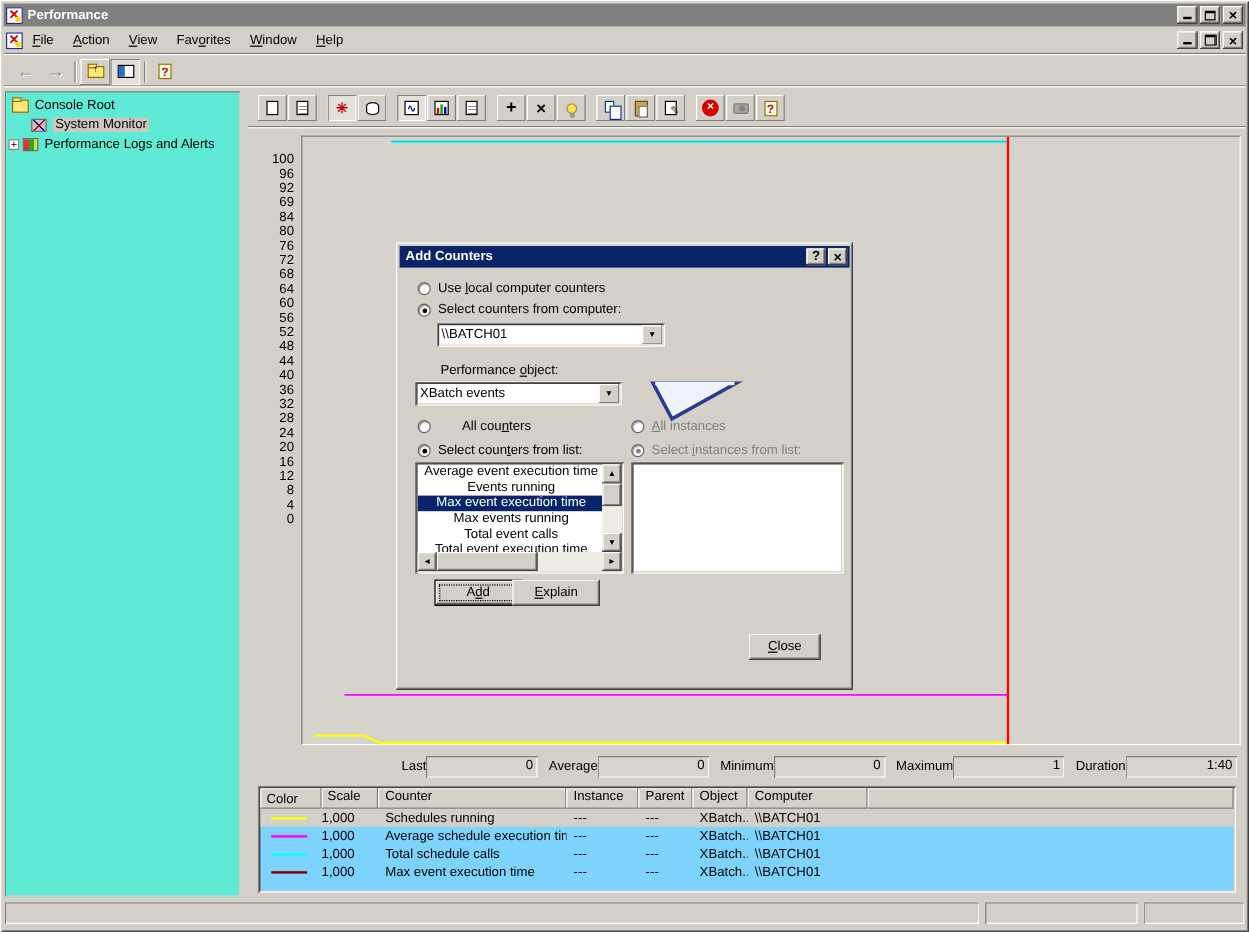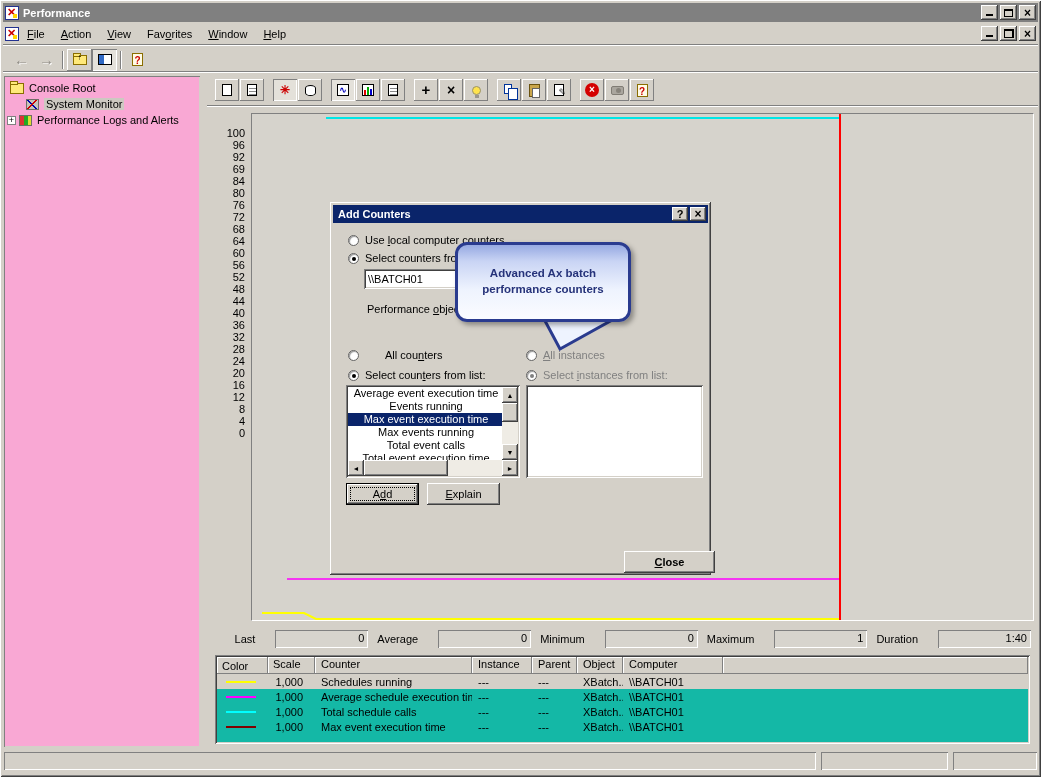--- a/index.html
+++ b/index.html
@@ -38,21 +38,21 @@
   .i-arrow{font-size:15px;font-weight:bold;color:#8f8c85;text-shadow:1px 1px 0 #fff;}
   .i-folder{position:relative;width:14px;height:10px;background:#ffe97a;border:1px solid #8a6d00;}
   .i-folder:before{content:"";position:absolute;left:-1px;top:-3px;width:6px;height:2px;background:#ffe97a;border:1px solid #8a6d00;}
   .i-folder:after{content:"↑";position:absolute;left:4px;top:-3px;font-size:8px;font-weight:bold;color:#000;}
   .i-panes{width:14px;height:11px;border:1px solid #000;background:#fff;position:relative;}
   .i-panes:before{content:"";position:absolute;left:0;top:0;width:5px;height:9px;background:#316ac5;}
   .i-helppage{position:relative;width:11px;height:13px;background:#fffbe6;border:1px solid #8a6d00;text-align:center;}
   .i-helppage:before{content:"?";color:#c00;font-size:10px;font-weight:bold;line-height:12px;}
   
   #client{position:absolute;left:3px;top:73px;width:1035px;height:676px;}
-  #tree{position:absolute;left:1px;top:3px;width:196px;height:671px;background:#f9a8d4;box-shadow:inset 1px 1px 0 #808080,inset -1px -1px 0 #d4d0c8;padding:4px 2px;}
+  #tree{position:absolute;left:1px;top:3px;width:196px;height:671px;background:#5eead4;box-shadow:inset 1px 1px 0 #808080,inset -1px -1px 0 #d4d0c8;padding:4px 2px;}
   .trow{display:flex;align-items:center;height:16px;white-space:nowrap;}
   .plusbox{width:9px;height:9px;border:1px solid #808080;background:#fff;font-size:9px;line-height:7px;text-align:center;margin:0 3px 0 1px;flex:none;}
   .tico-folder{position:relative;width:14px;height:11px;background:#ffe97a;border:1px solid #8a6d00;margin-right:5px;flex:none;}
   .tico-folder:before{content:"";position:absolute;left:-1px;top:-3px;width:6px;height:2px;background:#ffe97a;border:1px solid #8a6d00;}
   .tico-sysmon{width:13px;height:11px;background:#c6c3bb;border:1px solid #6f6c65;margin:0 5px 0 0;flex:none;
     background-image:linear-gradient(135deg,transparent 45%,#c00 45% 55%,transparent 55%),linear-gradient(45deg,transparent 45%,#00a 45% 55%,transparent 55%);}
   .tico-logs{width:13px;height:11px;border:1px solid #6f6c65;margin:0 5px 0 0;flex:none;
     background:linear-gradient(90deg,#d33 0 4px,#2a2 4px 8px,#dd3 8px);}
   .tsel{background:#cdc9c1;padding:0 2px;}
   #rightpanel{position:absolute;left:204px;top:0;width:831px;height:676px;}
@@ -80,31 +80,31 @@
   .i-cam{position:relative;width:13px;height:9px;background:#aaa69e;border:1px solid #807c74;border-radius:2px;}
   .i-cam:after{content:"";position:absolute;left:4px;top:1px;width:5px;height:5px;border-radius:50%;background:#87837b;}
   .hsep{position:absolute;left:0;top:32px;width:831px;height:2px;border-top:1px solid #808080;border-bottom:1px solid #fff;}
   
   #yticks{position:absolute;left:2px;top:54px;width:36px;height:516px;display:flex;flex-direction:column;justify-content:flex-start;align-items:flex-end;}
   #plot{position:absolute;left:44px;top:40px;width:783px;height:508px;background:#d6d3cc;
     border-top:1px solid #808080;border-left:1px solid #808080;border-bottom:1px solid #fff;border-right:1px solid #fff;}
   
   #stats{position:absolute;left:0;top:556px;width:824px;height:20px;display:flex;justify-content:flex-end;align-items:center;}
   .stat{display:flex;align-items:center;margin-left:9px;}
-  .stat .lab{margin-right:20px;}
+  .stat .lab{margin-right:0;}
   .stat .box{width:93px;height:18px;background:#d7d4cd;box-shadow:inset 1px 1px 0 #808080,inset -1px -1px 0 #fff;text-align:right;padding:2px 4px 0 0;}
   
-  #legend{position:absolute;left:8px;top:582px;width:815px;height:89px;background:#14b8a6;box-shadow:inset 1px 1px 0 #808080,inset -1px -1px 0 #fff,inset 2px 2px 0 #404040,inset -2px -2px 0 #d4d0c8;padding:2px;}
+  #legend{position:absolute;left:8px;top:582px;width:815px;height:89px;background:#7dd3fc;box-shadow:inset 1px 1px 0 #808080,inset -1px -1px 0 #fff,inset 2px 2px 0 #404040,inset -2px -2px 0 #d4d0c8;padding:2px;}
   #lhead{display:flex;height:17px;}
   .hcell{background:#d4d0c8;box-shadow:inset -1px -1px 0 #808080,inset 1px 1px 0 #fff;padding:1px 5px;white-space:nowrap;overflow:hidden;}
   .lrow{display:flex;height:15px;align-items:center;white-space:nowrap;}
   .lrow.sel{background:#d4d0c8;}
   .c-color{width:51px;flex:none;display:flex;align-items:center;}
   .c-color .sw{width:30px;height:2px;margin-left:9px;}
-  .c-scale{width:47px;flex:none;text-align:right;padding-right:12px;}
+  .c-scale{width:47px;flex:none;padding-right:12px;}
   .c-counter{width:157px;flex:none;padding-left:6px;overflow:hidden;}
   .c-instance{width:60px;flex:none;padding-left:6px;}
   .c-parent{width:45px;flex:none;padding-left:6px;}
   .c-object{width:46px;flex:none;padding-left:6px;overflow:hidden;}
   .c-computer{width:100px;flex:none;padding-left:6px;}
   .c-rest{flex:1;}
   
   #statusbar{position:absolute;left:4px;top:751px;width:1033px;height:20px;}
   .sbpanel{position:absolute;top:1px;height:18px;box-shadow:inset 1px 1px 0 #808080,inset -1px -1px 0 #fff;}
   
@@ -128,21 +128,21 @@
   .lb-items{position:absolute;left:2px;top:2px;width:154px;height:73px;overflow:hidden;}
   .lb-item{height:13px;line-height:13px;padding-left:2px;white-space:nowrap;}
   .lb-item.sel{background:#0a246a;color:#fff;}
   .vscroll{position:absolute;right:2px;top:2px;width:16px;height:73px;background:#efece5;}
   .hscroll{position:absolute;left:2px;bottom:2px;width:170px;height:16px;background:#efece5;}
   .sbtn{position:absolute;width:16px;height:16px;display:flex;align-items:center;justify-content:center;font-size:7px;background:#d4d0c8;box-shadow:inset -1px -1px 0 #404040,inset 1px 1px 0 #fff,inset -2px -2px 0 #808080,inset 2px 2px 0 #d4d0c8;}
   .thumbV{position:absolute;left:0;top:16px;width:16px;height:19px;background:#d4d0c8;box-shadow:inset -1px -1px 0 #404040,inset 1px 1px 0 #fff,inset -2px -2px 0 #808080,inset 2px 2px 0 #d4d0c8;}
   .thumbH{position:absolute;left:16px;top:0;width:84px;height:16px;background:#d4d0c8;box-shadow:inset -1px -1px 0 #404040,inset 1px 1px 0 #fff,inset -2px -2px 0 #808080,inset 2px 2px 0 #d4d0c8;}
   .btn{position:absolute;height:22px;background:#d4d0c8;display:flex;align-items:center;justify-content:center;
     box-shadow:inset -1px -1px 0 #404040,inset 1px 1px 0 #fff,inset -2px -2px 0 #808080,inset 2px 2px 0 #d4d0c8;}
-  .btn.default{border:1px solid #000;outline:1px dotted #000;outline-offset:-5px;}
+  .btn.default{border:1px solid #000;outline:1px dotted #000;outline-offset:-5px;margin-left:16px;}
   
   #callout{position:absolute;left:455px;top:242px;width:176px;height:80px;z-index:60;border:3px solid #2a3b8f;border-radius:12px;
     background:linear-gradient(180deg,#96a9e2 0%,#c9d4f4 22%,#eef3fe 60%,#fbfcff 100%);
     box-shadow:3px 3px 5px rgba(0,0,0,0.35);display:flex;align-items:center;justify-content:center;}
   #callout .txt{width:124px;text-align:center;font-weight:bold;font-size:11.5px;color:#26337a;line-height:1.35;}
   #callout-tail{position:absolute;left:532px;top:318px;z-index:59;}
 </style>
 </head>
 <body>
 
@@ -450,20 +450,24 @@
       <span><span>Select counters from computer:</span><span class="accel"></span><span></span></span>
     </div>
 
     <div class="combo" style="left:34px;top:67px;width:190px;">
       <span class="val">\\BATCH01</span>
       <span class="drop raised1">▼</span>
     </div>
 
     <div class="dlabel" style="left:16px;top:101px;"><span>Performance </span><span class="accel">o</span><span>bject:</span></div>
 
+    <div class="combo" style="left:16px;top:116px;width:172px;">
+      <span class="val">XBatch events</span>
+      <span class="drop raised1">▼</span>
+    </div>
 
     <div class="radio" style="left:18px;top:147px;gap:20px;">
       <span class="rdot"></span>
       <span><span>All cou</span><span class="accel">n</span><span>ters</span></span>
     </div>
     <div class="radio" style="left:18px;top:167px;">
       <span class="rdot on"></span>
       <span><span>Select coun</span><span class="accel">t</span><span>ers from list:</span></span>
     </div>
     <div class="radio dis" style="left:196px;top:147px;">
@@ -498,26 +502,23 @@
     </div>
 
     <div class="listbox" id="instlist"></div>
 
     <div class="btn default" style="left:16px;top:281px;width:73px;">
       <span><span>A</span><span class="accel">d</span><span>d</span></span>
     </div>
     <div class="btn" style="left:97px;top:281px;width:73px;">
       <span><span></span><span class="accel">E</span><span>xplain</span></span>
     </div>
-    <div class="btn" style="left:294px;top:349px;width:91px;font-weight:bold;">
+    <div class="btn" style="left:294px;top:326px;width:60px;">
       <span><span></span><span class="accel">C</span><span>lose</span></span>
     </div>
   </div>
 
-  <div id="callout">
-    <div class="txt">Advanced Ax batch performance counters</div>
-  </div>
   <svg id="callout-tail" width="90" height="34">
     <polygon points="12,1 82,1 28,31" fill="#eef3fe" stroke="#2a3b8f" stroke-width="3"></polygon>
     <rect x="14" y="0" width="66" height="3" fill="#f2f6ff"></rect>
   </svg>
 
 </div>
 
 </body></html>

